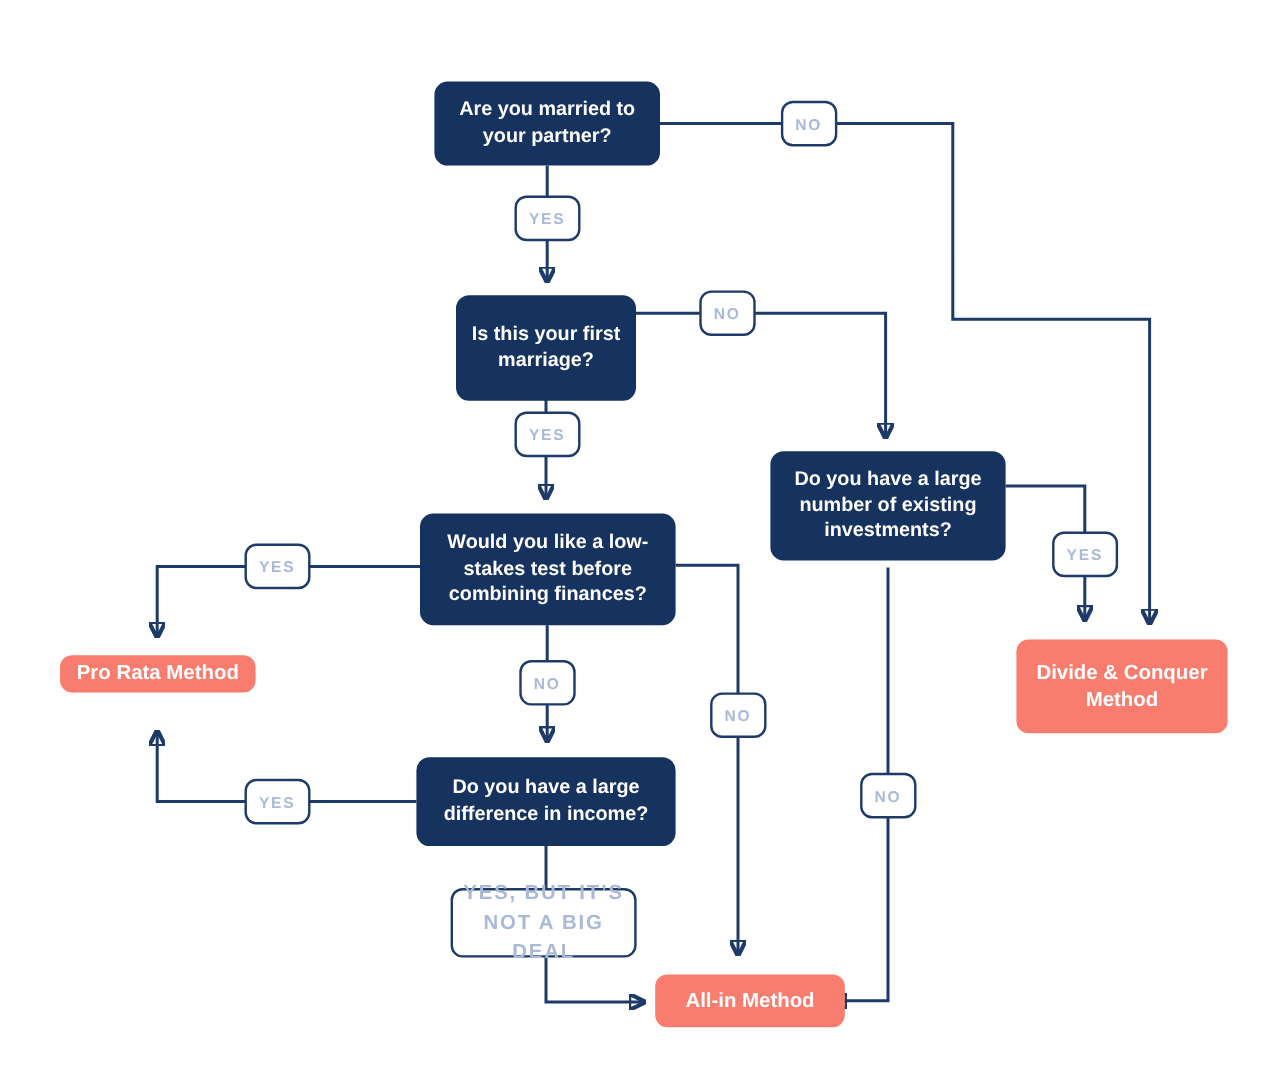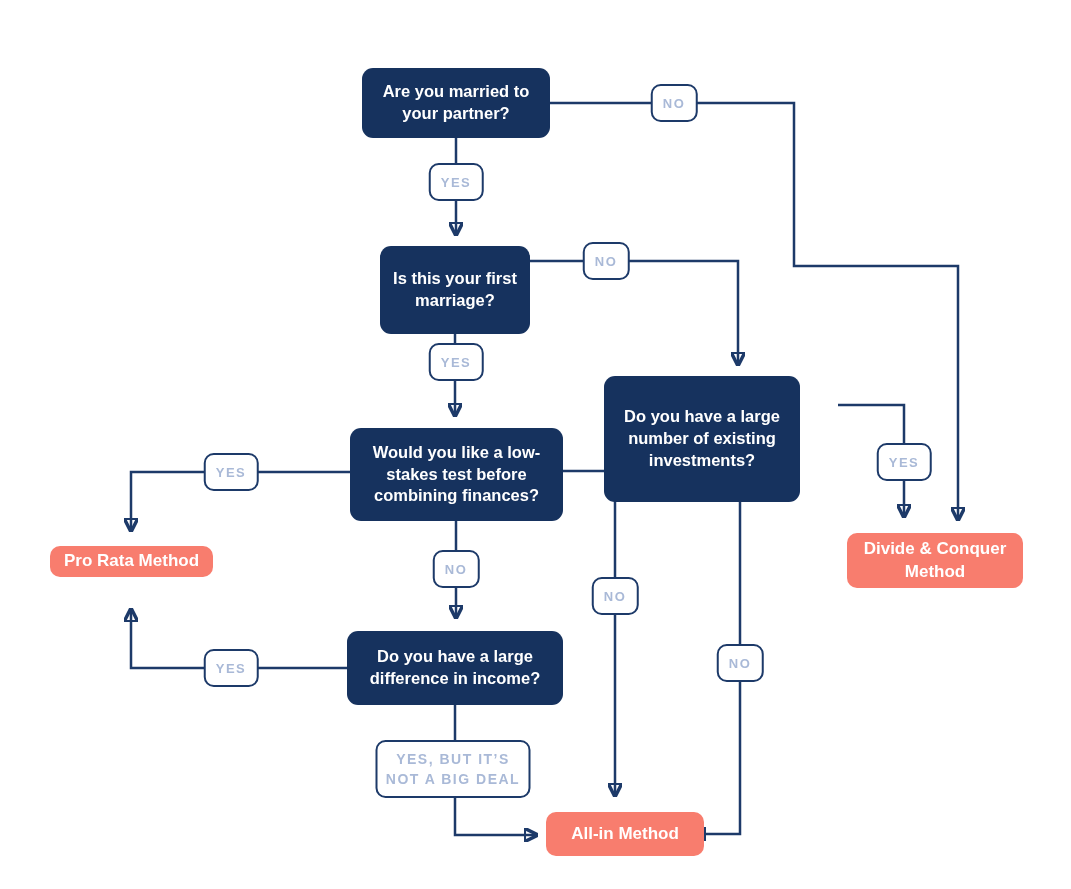--- a/index.html
+++ b/index.html
@@ -72,21 +72,21 @@
     text-align: center;
     padding: 0 10px;
     height: 38px;
     box-sizing: border-box;
     white-space: nowrap;
   }
   .lbl.multiline {
     white-space: normal;
     width: 155px;
     height: 58px;
-    font-size: 14px;
+    font-size: 17px;
     line-height: 1.45;
     padding: 0 6px;
   }
 </style>
 </head>
 <body>
 
 <div class="canvas">
 
   <svg class="edges" viewBox="0 0 1071 889">
@@ -105,25 +105,25 @@
     <path d="M347,650 L131,650 L131,592" marker-end="url(#arrow)"></path>
     <path d="M455,687 L455,817 L536,817" marker-end="url(#arrow)"></path>
     <path d="M838,387 L904,387 L904,498" marker-end="url(#arrow)"></path>
     <path d="M740,455 L740,816 L694,816" marker-end="url(#arrow)"></path>
   </svg>
 
   <div class="qbox" style="left:362px; top:50px; width:188px; height:70px;">Are you married to your partner?</div>
   <div class="qbox" style="left:380px; top:228px; width:150px; height:88px;">Is this your first marriage?</div>
   <div class="qbox" style="left:347px; top:613px; width:216px; height:74px;">Do you have a large difference in income?</div>
   <div class="qbox" style="left:350px; top:410px; width:213px; height:93px;">Would you like a low-stakes test before combining finances?</div>
-  <div class="qbox" style="left:604px; top:358px; width:196px; height:126px;">Do you have a large number of existing investments?</div>
+  <div class="qbox" style="left:642px; top:358px; width:196px; height:91px;">Do you have a large number of existing investments?</div>
 
   <div class="obox" style="left:50px; top:528px; width:163px; height:31px;">Pro Rata Method</div>
   <div class="obox" style="left:546px; top:794px; width:158px; height:44px;">All-in Method</div>
-  <div class="obox" style="left:847px; top:515px; width:176px; height:55px;">Divide &amp; Conquer Method</div>
+  <div class="obox" style="left:847px; top:515px; width:176px; height:78px;">Divide &amp; Conquer Method</div>
 
   <div class="lbl" style="left:456px; top:164px;">YES</div>
   <div class="lbl" style="left:674px; top:85px;">NO</div>
   <div class="lbl" style="left:456px; top:344px;">YES</div>
   <div class="lbl" style="left:606px; top:243px;">NO</div>
   <div class="lbl" style="left:231px; top:454px;">YES</div>
   <div class="lbl" style="left:456px; top:551px;">NO</div>
   <div class="lbl" style="left:615px; top:578px;">NO</div>
   <div class="lbl" style="left:231px; top:650px;">YES</div>
   <div class="lbl multiline" style="left:453px; top:751px;">YES, BUT IT’S NOT A BIG DEAL</div>

